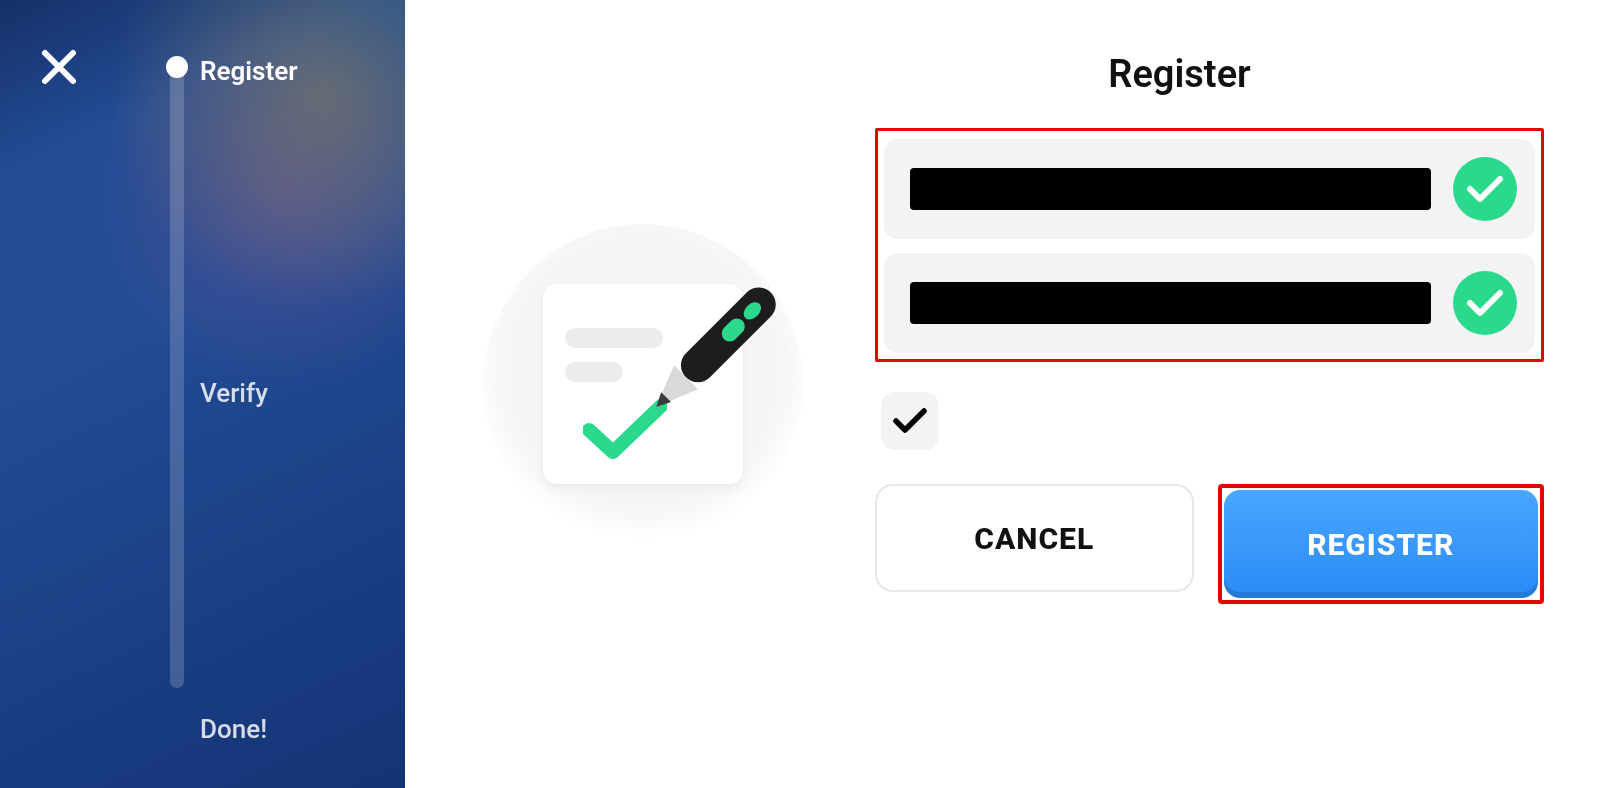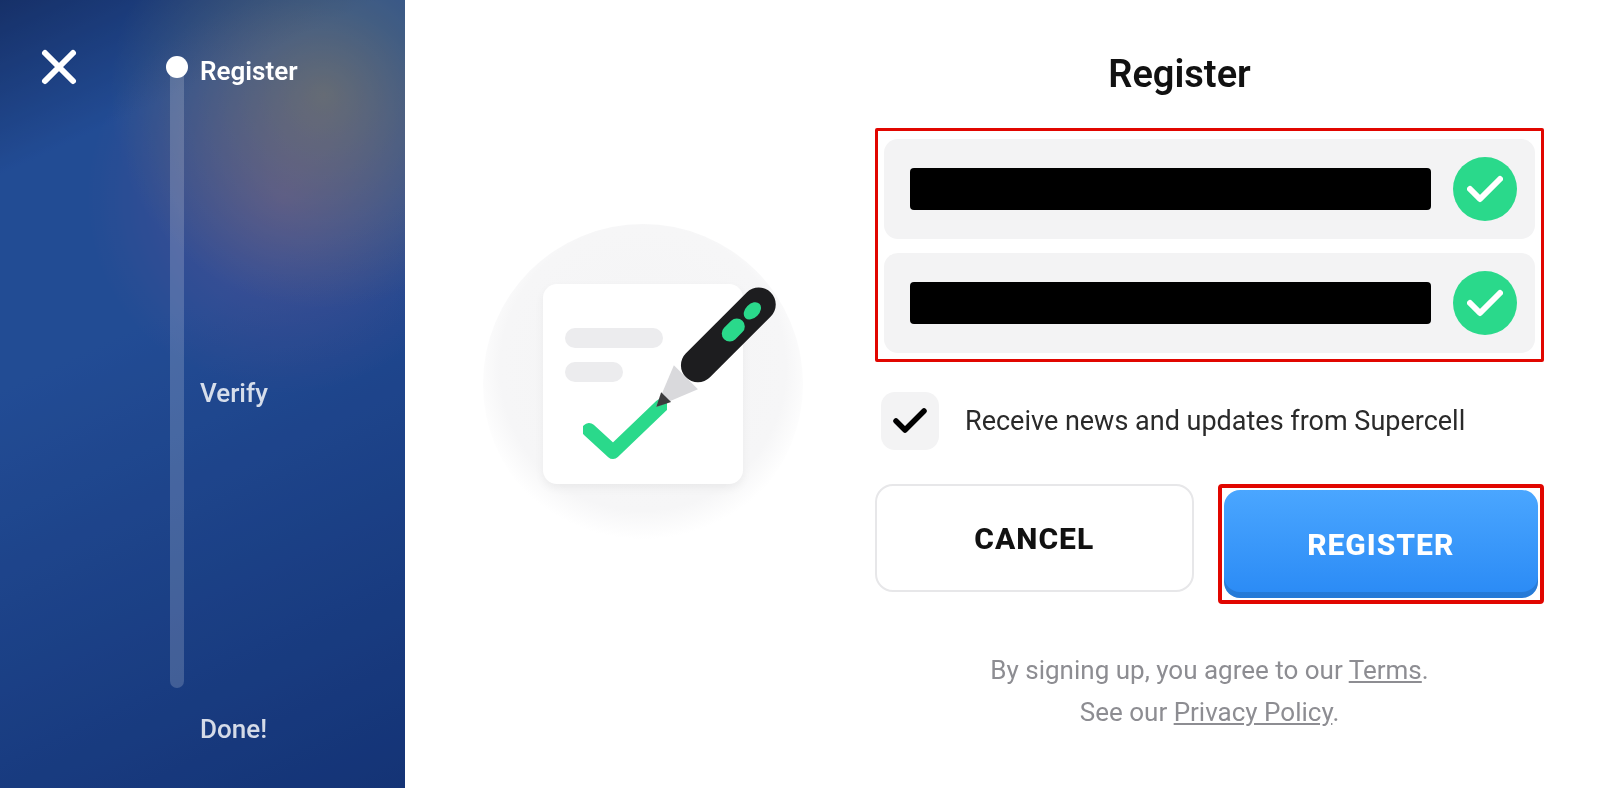--- a/index.html
+++ b/index.html
@@ -184,33 +184,28 @@
           </div>
         </div>
       </div>
 
       <div class="consent">
         <div class="checkbox">
           <svg width="34" height="26" viewBox="0 0 34 26">
             <path d="M3 13 L12 22 L31 3" stroke="#000" stroke-width="5.5" fill="none" stroke-linecap="round" stroke-linejoin="round"></path>
           </svg>
         </div>
-        <div class="consent-label">Receive news and updates from Supercell</div>
       </div>
 
       <div class="actions">
         <div class="btn btn-cancel">
           <span>CANCEL</span>
         </div>
         <div class="btn-register-wrap">
           <div class="btn btn-register">
             <span>REGISTER</span>
           </div>
         </div>
       </div>
 
-      <div class="legal">
-        <span>By signing up, you agree to our </span><a>Terms</a><span>.</span><br>
-        <span>See our </span><a>Privacy Policy</a><span>.</span>
-      </div>
     </div>
   </div>
 </div>
 
 </body></html>

